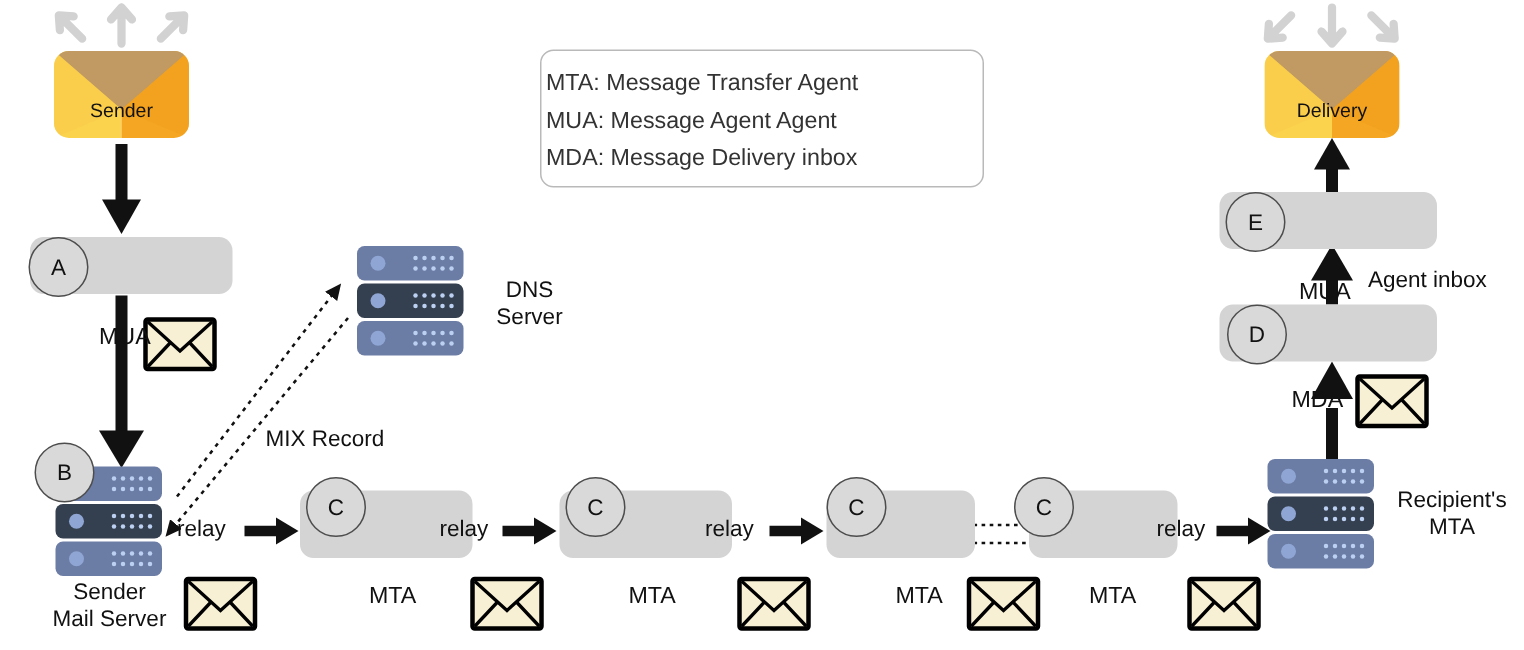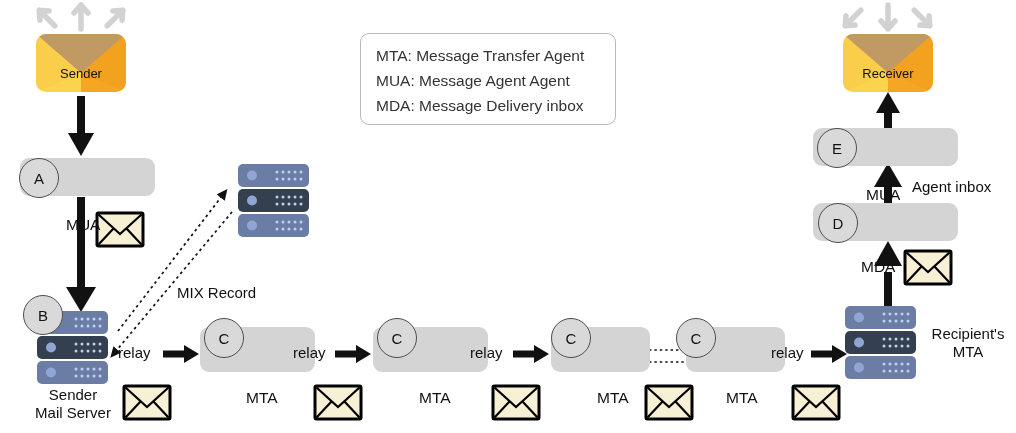--- a/index.html
+++ b/index.html
@@ -14,23 +14,23 @@
   .stepcircle{position:absolute;width:38px;height:38px;border-radius:50%;
               background:#d9d9d9;border:1.6px solid #4d4d4d;
               display:flex;align-items:center;justify-content:center;
               font-size:15px;color:#111;}
 
   
   .txt{position:absolute;font-size:15px;color:#111;line-height:1.18;white-space:nowrap;}
   .txtc{position:absolute;font-size:15px;color:#111;line-height:1.2;text-align:center;}
 
   
-  .legend{position:absolute;left:360px;top:33px;width:256px;height:92px;
+  .legend{position:absolute;left:360px;top:33px;width:296px;height:92px;
           border:1.3px solid #b9b9b9;border-radius:9px;background:#fff;
-          padding:9px 0 0 15px;box-sizing:border-box;}
+          padding:9px 0 0 3px;box-sizing:border-box;}
   .legend div{font-size:15.5px;color:#333;line-height:1.62;white-space:nowrap;}
 </style>
 </head>
 <body>
 
 <div class="stage">
 
   <svg class="layer">
     <defs>
       <marker id="ah" markerWidth="7" markerHeight="7" refX="1.2" refY="3" orient="auto">
@@ -308,21 +308,21 @@
       <path d="M794.5,417.5 L810,401 M837.5,417.5 L822,401" fill="none" stroke="#000" stroke-width="2.2"></path>
     </g>
     <g>
       <rect x="905" y="251" width="46" height="33" rx="1.5" fill="#f7f0d4" stroke="#000" stroke-width="3"></rect>
       <path d="M906.5,252.5 L928,272 L949.5,252.5" fill="none" stroke="#000" stroke-width="2.2"></path>
       <path d="M906.5,282.5 L922,266 M949.5,282.5 L934,266" fill="none" stroke="#000" stroke-width="2.2"></path>
     </g>
   </svg>
 
   <div class="txt" style="left:36px;top:66px;width:90px;text-align:center;font-size:13px;">Sender</div>
-  <div class="txt" style="left:843px;top:66px;width:90px;text-align:center;font-size:13px;">Receiver</div>
+  <div class="txt" style="left:843px;top:66px;width:90px;text-align:center;font-size:13px;">Delivery</div>
 
   <div class="legend">
     <div>MTA: Message Transfer Agent</div>
     <div>MUA: Message Agent Agent</div>
     <div>MDA: Message Delivery inbox</div>
   </div>
 
   <div class="rolebox" style="left:20px;top:158px;width:135px;height:38px;"></div>
   <div class="rolelabel" style="left:66px;top:168px;">MUA</div>
   <div class="stepcircle" style="left:19px;top:158px;">A</div>
@@ -346,20 +346,24 @@
   <div class="stepcircle" style="left:676px;top:318px;">C</div>
 
   <div class="rolebox" style="left:813px;top:203px;width:145px;height:38px;"></div>
   <div class="rolelabel" style="left:861px;top:210px;">MDA</div>
   <div class="stepcircle" style="left:818px;top:203px;">D</div>
 
   <div class="rolebox" style="left:813px;top:128px;width:145px;height:38px;"></div>
   <div class="rolelabel" style="left:866px;top:138px;">MUA</div>
   <div class="stepcircle" style="left:817px;top:128px;">E</div>
 
+  <div class="txtc" style="left:313px;top:185px;width:80px;">
+    <div>DNS</div>
+    <div>Server</div>
+  </div>
 
   <div class="txtc" style="left:13px;top:386px;width:120px;">
     <div>Sender</div>
     <div>Mail Server</div>
   </div>
 
   <div class="txtc" style="left:920px;top:325px;width:96px;">
     <div>Recipient's</div>
     <div>MTA</div>
   </div>

